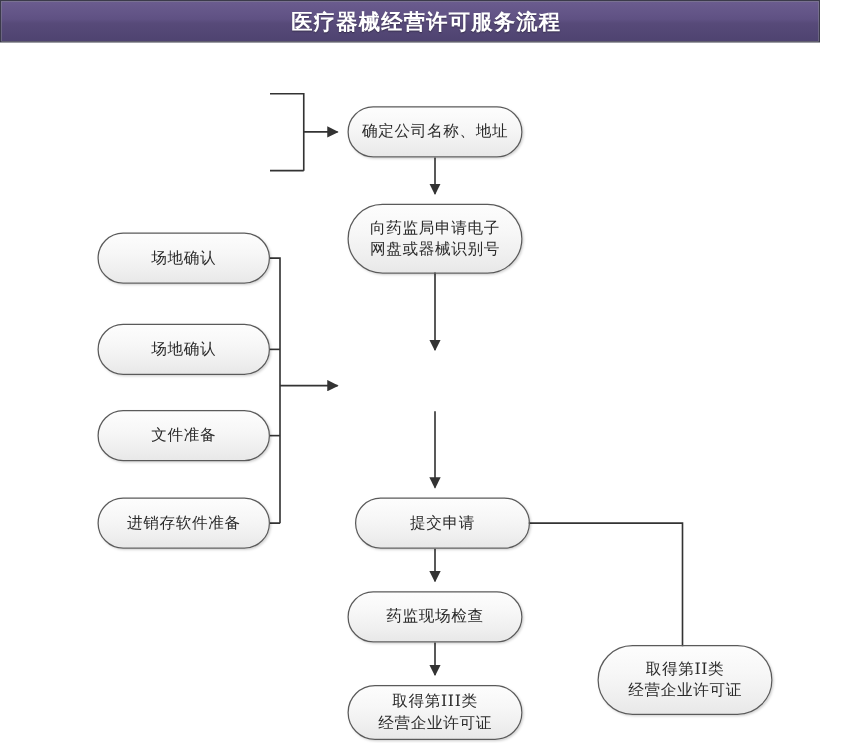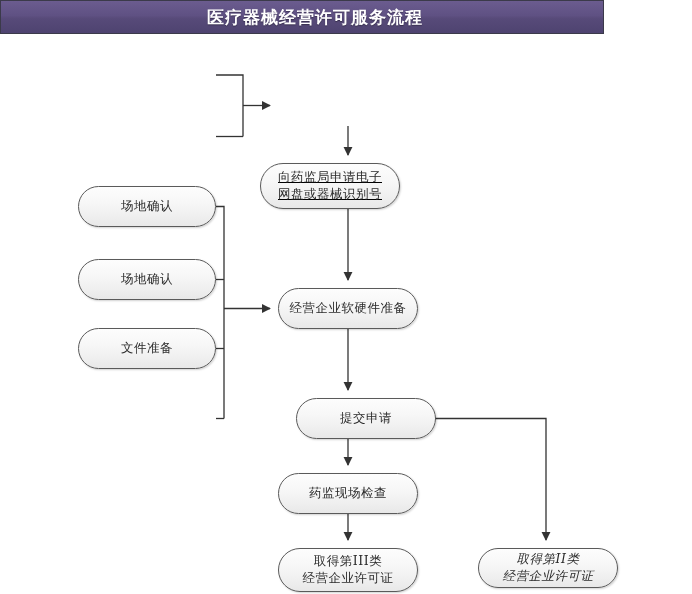--- a/index.html
+++ b/index.html
@@ -16,21 +16,21 @@
   }
   #flow-root {
     position: relative;
     width: 692px;
     height: 594px;
   }
   .title-bar {
     position: absolute;
     left: 0;
     top: 0;
-    width: 604px;
+    width: 656px;
     height: 34px;
     box-sizing: border-box;
     border: 1px solid #3b3a4a;
     background: linear-gradient(to bottom, #6b5c8f 0%, #5f5183 45%, #574a79 55%, #4e4370 100%);
     display: flex;
     align-items: center;
     justify-content: center;
     padding-left: 26px;
   }
   .title-text {
@@ -106,44 +106,47 @@
       <path d="M 348 329 L 348 390" marker-end="url(#arrow)"></path>
 
       <path d="M 348 439 L 348 465" marker-end="url(#arrow)"></path>
 
       <path d="M 348 514 L 348 540" marker-end="url(#arrow)"></path>
 
       <path d="M 418 418.5 L 546 418.5 L 546 540" marker-end="url(#arrow)"></path>
     </g>
   </svg>
 
-  <div class="node" style="left:260px; top:163px; width:140px; height:46px;text-decoration:underline;">
+  <div class="node" style="left:278px; top:85px; width:140px; height:41px;">
+    <span class="node-label">确定公司名称、地址</span>
+  </div>
+  <div class="node" style="left:278px; top:163px; width:140px; height:56px;">
     <span class="node-label">向药监局申请电子
 网盘或器械识别号</span>
   </div>
   <div class="node" style="left:78px; top:186px; width:138px; height:41px;">
     <span class="node-label">场地确认</span>
   </div>
   <div class="node" style="left:78px; top:259px; width:138px; height:41px;">
     <span class="node-label">场地确认</span>
   </div>
   <div class="node" style="left:78px; top:328px; width:138px; height:41px;">
     <span class="node-label">文件准备</span>
   </div>
-  <div class="node" style="left:278px; top:288px; width:140px; height:41px;">
-    <span class="node-label">经营企业软硬件准备</span>
+  <div class="node" style="left:78px; top:398px; width:138px; height:41px;">
+    <span class="node-label">进销存软件准备</span>
   </div>
-  <div class="node" style="left:296px; top:398px; width:140px; height:41px;">
+  <div class="node" style="left:284px; top:398px; width:140px; height:41px;">
     <span class="node-label">提交申请</span>
   </div>
   <div class="node" style="left:278px; top:473px; width:140px; height:41px;">
     <span class="node-label">药监现场检查</span>
   </div>
   <div class="node" style="left:278px; top:548px; width:140px; height:44px;">
     <span class="node-label">取得第III类
 经营企业许可证</span>
   </div>
-  <div class="node" style="left:478px; top:548px; width:140px; height:40px;font-style:italic;">
+  <div class="node" style="left:478px; top:516px; width:140px; height:56px;">
     <span class="node-label">取得第II类
 经营企业许可证</span>
   </div>
 
 </div>
 
 </body></html>

